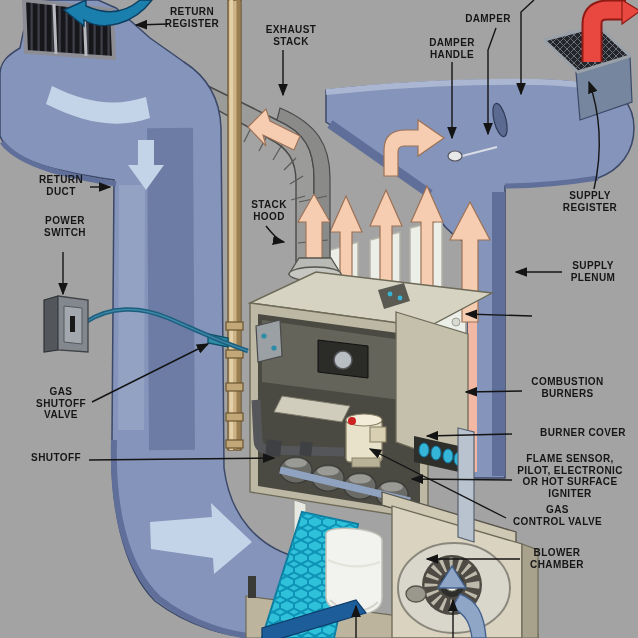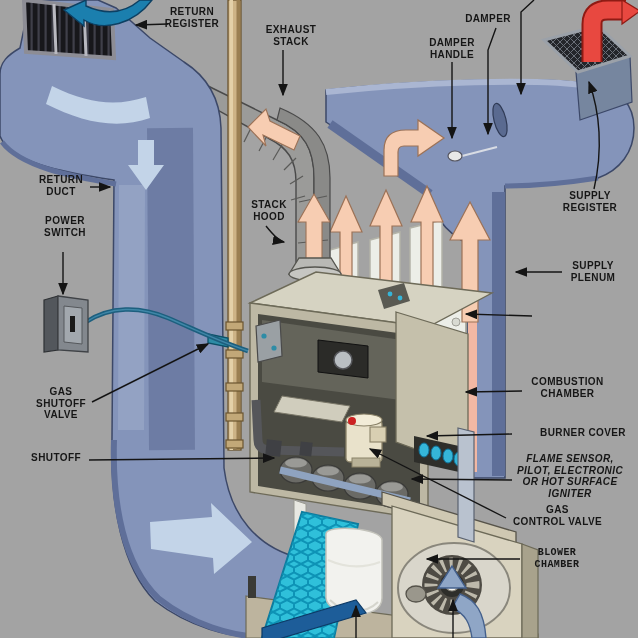--- a/index.html
+++ b/index.html
@@ -288,23 +288,23 @@
 HOOD</div>
   <div class="lbl" style="left:556px;top:190px;width:68px;">SUPPLY
 REGISTER</div>
   <div class="lbl" style="left:562px;top:260px;width:62px;">SUPPLY
 PLENUM</div>
   <div class="lbl" style="left:26px;top:386px;width:70px;">GAS
 SHUTOFF
 VALVE</div>
   <div class="lbl" style="left:24px;top:452px;width:64px;">SHUTOFF</div>
   <div class="lbl" style="left:520px;top:376px;width:95px;">COMBUSTION
-CHAMBER</div>
+BURNERS</div>
   <div class="lbl left" style="left:514px;top:427px;width:112px;">BURNER COVER</div>
-  <div class="lbl" style="left:508px;top:453px;width:124px;font-style:italic;">FLAME SENSOR,
+  <div class="lbl" style="left:508px;top:453px;width:124px;">FLAME SENSOR,
 PILOT, ELECTRONIC
 OR HOT SURFACE
 IGNITER</div>
   <div class="lbl" style="left:500px;top:504px;width:115px;">GAS
 CONTROL VALVE</div>
-  <div class="lbl" style="left:522px;top:547px;width:70px;font-family:Liberation Mono, monospace;">BLOWER
+  <div class="lbl" style="left:522px;top:547px;width:70px;">BLOWER
 CHAMBER</div>
 </div>
 
 </body></html>

